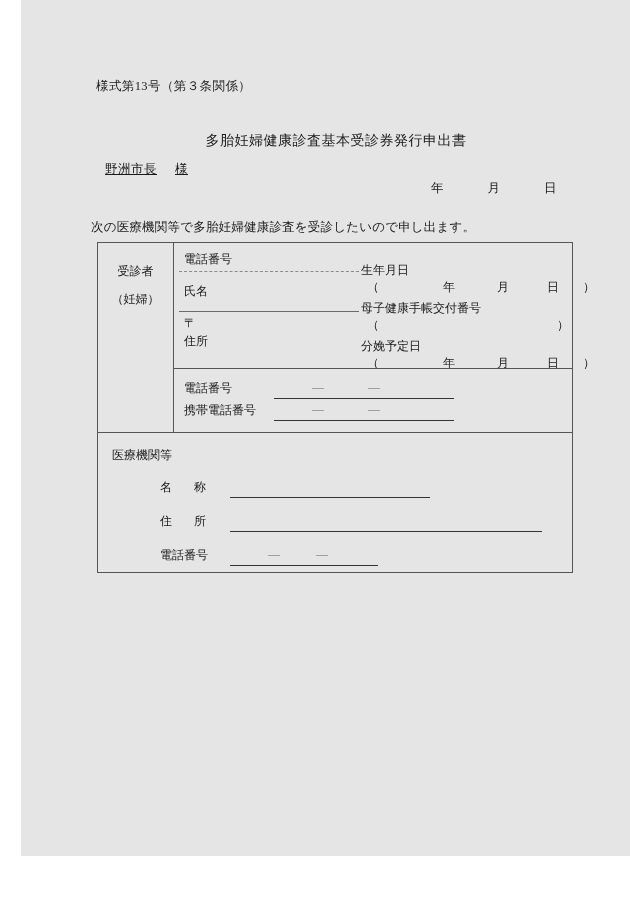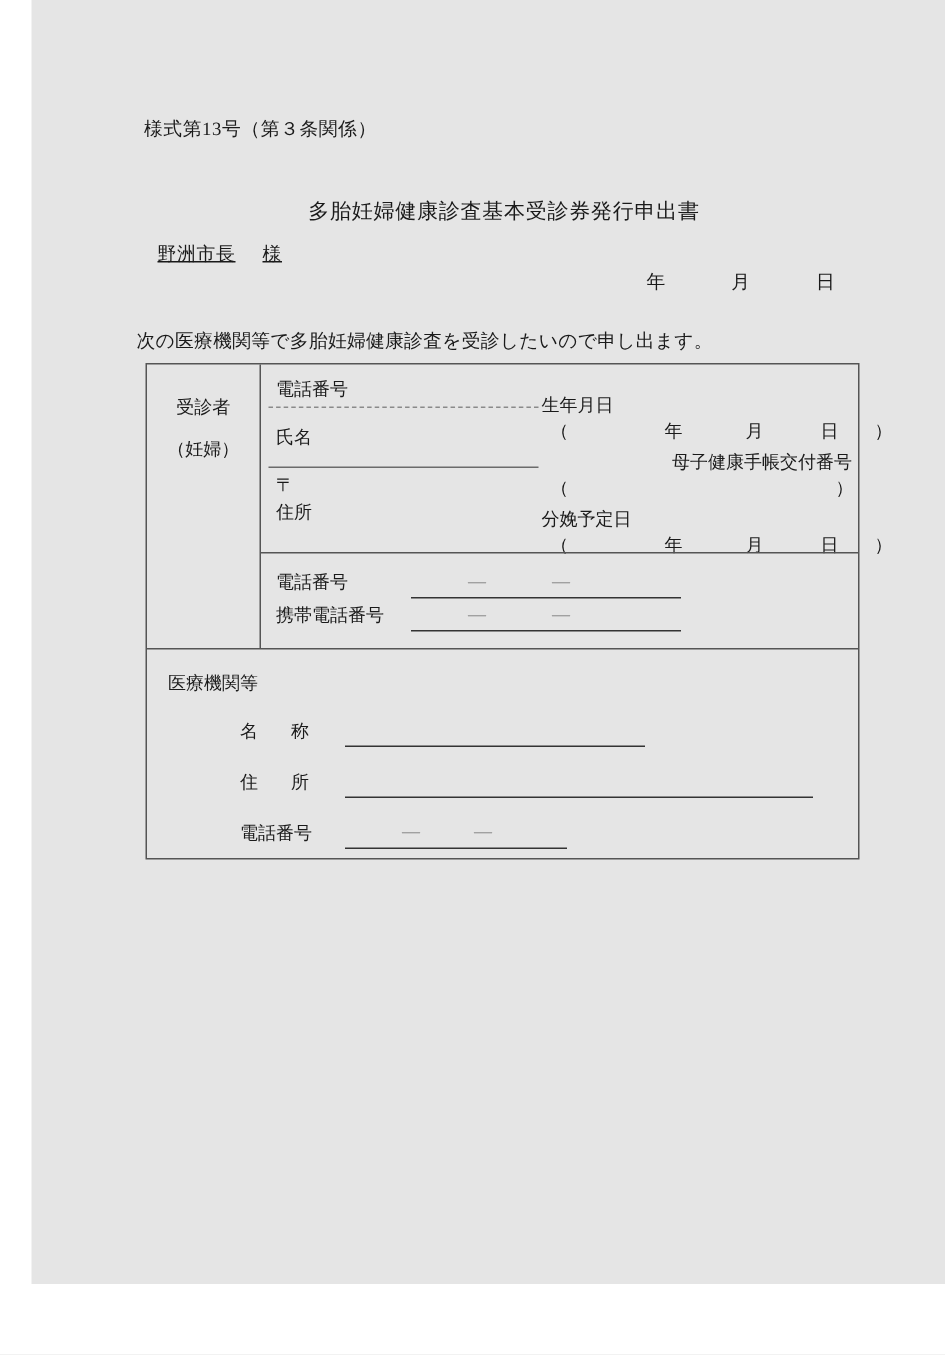--- a/index.html
+++ b/index.html
@@ -171,21 +171,21 @@
     height: 17px;
     white-space: nowrap;
   }
   .rblk .vals .p-open  { position: absolute; left: 6px; }
   .rblk .vals .p-close { position: absolute; }
   .rblk .vals .u-y { position: absolute; left: 82px; }
   .rblk .vals .u-m { position: absolute; left: 136px; }
   .rblk .vals .u-d { position: absolute; left: 186px; }
 
   .blk-birth  { top: 3px; }
-  .blk-mch    { top: 41px; text-align: right; }
+  .blk-mch    { top: 41px; }
   .blk-due    { top: 79px; }
 
   .blk-birth .vals .p-close { left: 186px; }
   .blk-due   .vals .p-close { left: 186px; }
   .blk-mch   .vals .p-close { left: 196px; }
 
   
   .phone-rows {
     position: absolute;
     left: 0;

